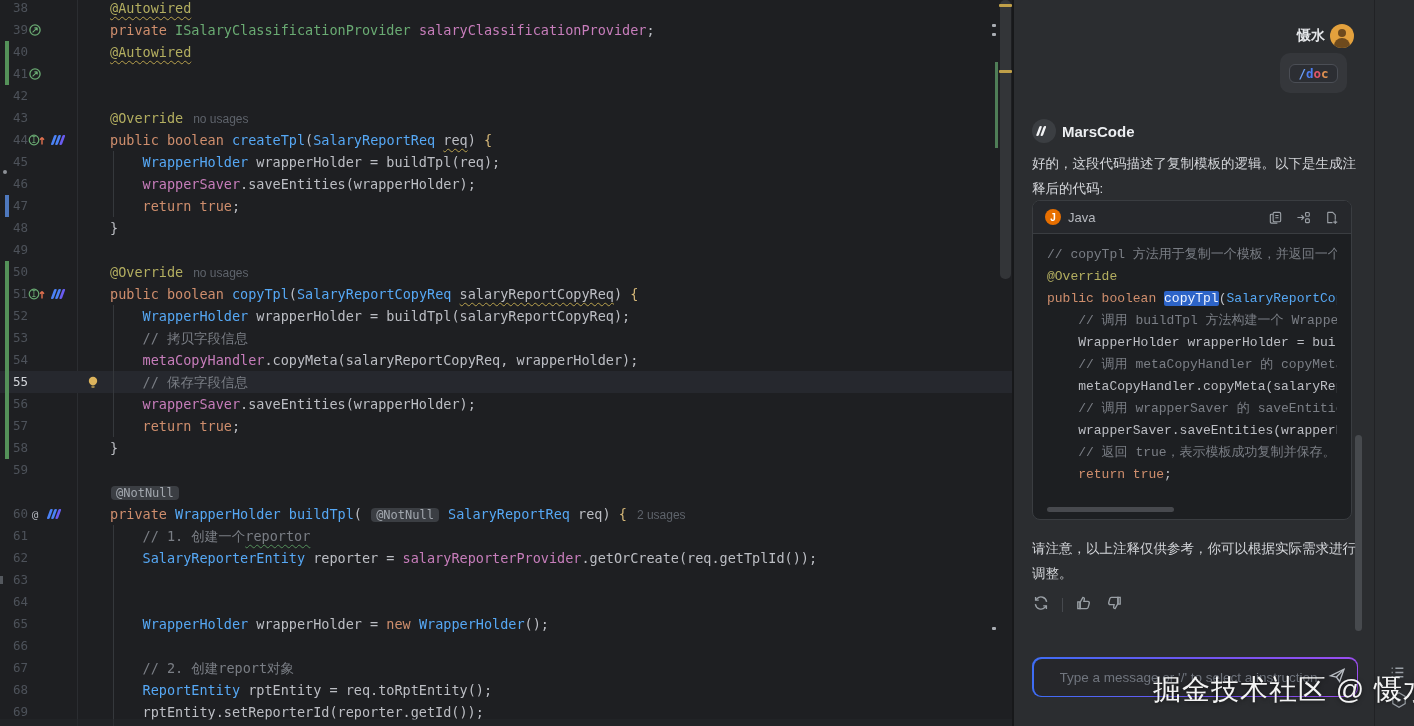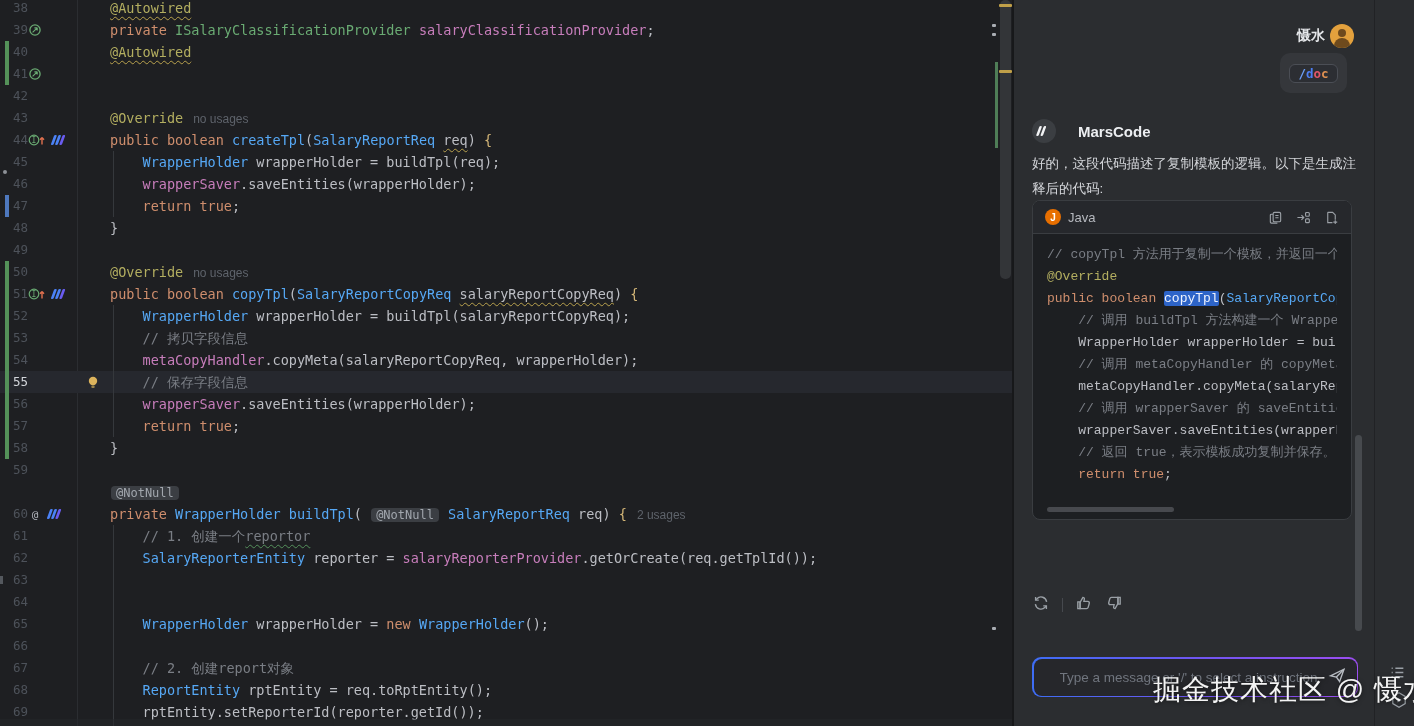--- a/index.html
+++ b/index.html
@@ -53,21 +53,21 @@
   
   .chat{position:absolute;left:1014px;top:0;width:360px;height:726px;background:#2b2d30;}
   .user-name{position:absolute;top:27px;right:49px;font-size:14px;font-weight:bold;color:#e5e7ea;}
   .avatar{position:absolute;top:24px;left:316px;width:24px;height:24px;border-radius:50%;background:#e3a13d;overflow:hidden;}
   .avatar .head{position:absolute;left:8px;top:5px;width:8px;height:8px;border-radius:50%;background:#6e4a1d;}
   .avatar .body{position:absolute;left:4px;top:14px;width:16px;height:10px;border-radius:8px 8px 0 0;background:#6e4a1d;}
   .user-bubble{position:absolute;left:266px;top:53px;width:67px;height:40px;background:#35373b;border-radius:10px;
                display:flex;align-items:center;justify-content:center;}
   .doc-chip{border:1px solid #4b4e55;background:#2c2e33;border-radius:6px;padding:1px 8px;
             font-family:"DejaVu Sans Mono",monospace;font-size:12.5px;font-weight:bold;}
-  .mc-row{position:absolute;left:18px;top:119px;display:flex;align-items:center;gap:22px;}
+  .mc-row{position:absolute;left:18px;top:119px;display:flex;align-items:center;gap:6px;}
   .mc-logo{width:24px;height:24px;border-radius:50%;background:#3b3e42;position:relative;overflow:hidden;}
   .mc-name{font-size:15px;font-weight:bold;color:#eceef1;}
   .intro{position:absolute;left:18px;right:16px;top:151px;font-size:13.5px;line-height:25px;color:#d4d6da;}
   .note{position:absolute;left:18px;right:16px;top:536px;font-size:13.5px;line-height:25px;color:#d4d6da;}
 
   .code-card{position:absolute;left:18px;top:200px;width:320px;height:320px;background:#1d1f22;
              border:1px solid #3a3d41;border-radius:8px;box-sizing:border-box;overflow:hidden;}
   .card-head{height:32px;background:#26282c;border-bottom:1px solid #3a3d41;display:flex;align-items:center;padding:0 12px;}
   .java-ico{width:16px;height:16px;border-radius:50%;background:#e76f00;color:#fff;font-size:10px;font-weight:bold;
             display:flex;align-items:center;justify-content:center;margin-right:7px;}
@@ -254,20 +254,21 @@
           <div class="crow"><span class="t-cmt">    // 调用 metaCopyHandler 的 copyMeta 方法</span></div>
           <div class="crow"><span class="t-def">    metaCopyHandler.copyMeta(salaryRepor</span></div>
           <div class="crow"><span class="t-cmt">    // 调用 wrapperSaver 的 saveEntities 方</span></div>
           <div class="crow"><span class="t-def">    wrapperSaver.saveEntities(wrapperHol</span></div>
           <div class="crow"><span class="t-cmt">    // 返回 true，表示模板成功复制并保存。</span></div>
           <div class="crow"><span class="t-def">    </span><span class="t-kw">return </span><span class="t-kw">true</span><span class="t-def">;</span></div>
         </div>
       <div class="hthumb"></div>
     </div>
 
+    <div class="note">请注意，以上注释仅供参考，你可以根据实际需求进行调整。</div>
 
     <div class="actions-row">
       <span>
         <svg width="18" height="18" viewBox="0 0 16 16" fill="none" stroke="currentColor" stroke-width="1.2">
           <path d="M13 7A5 5 0 0 0 4.4 4.2L3.2 5.4"></path>
           <path d="M3.2 2.6v2.8H6"></path>
           <path d="M3 9a5 5 0 0 0 8.6 2.8l1.2-1.2"></path>
           <path d="M12.8 13.4v-2.8H10"></path>
         </svg>
       </span>

